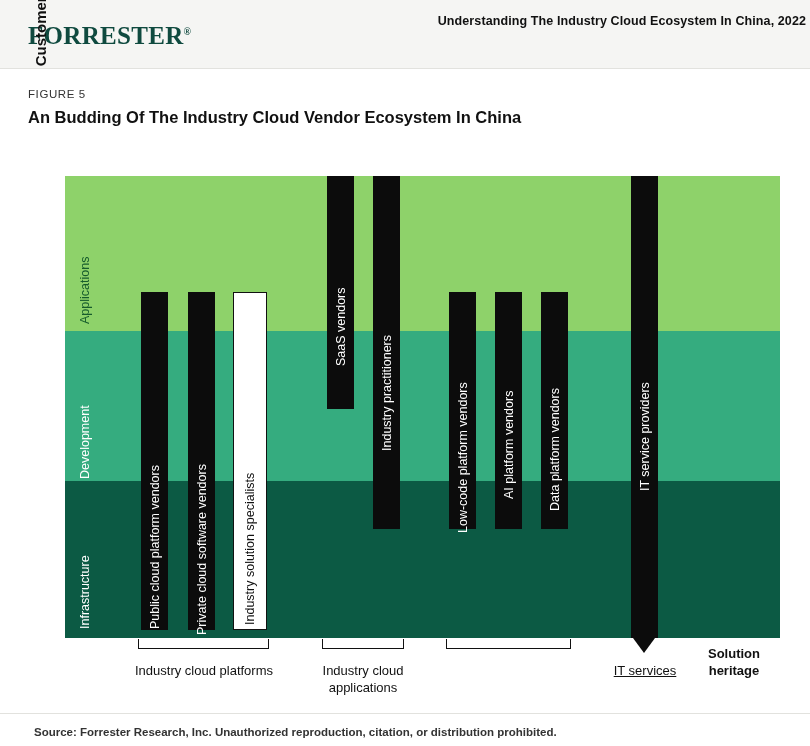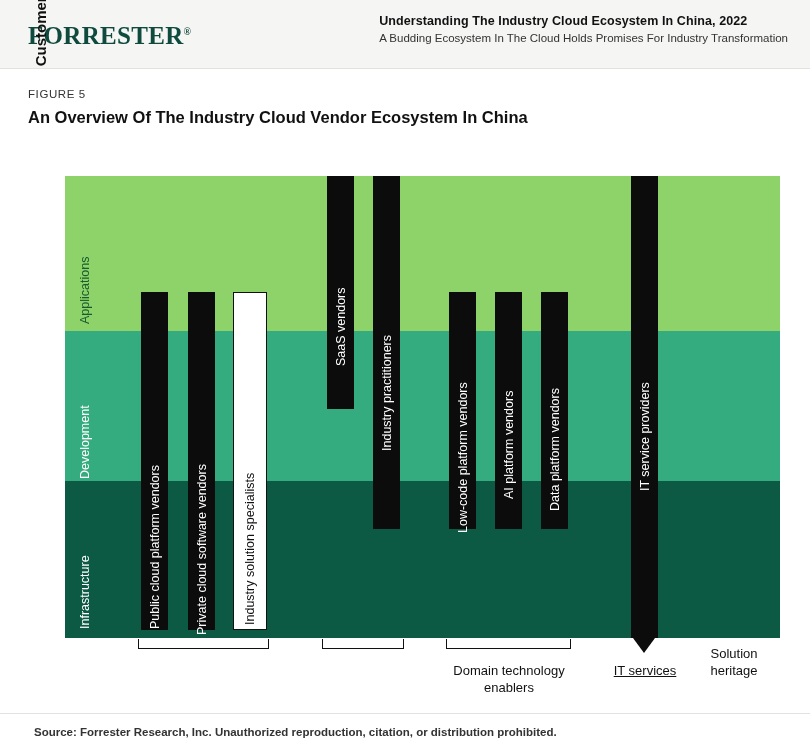--- a/index.html
+++ b/index.html
@@ -32,23 +32,23 @@
     font-weight: bold;
     letter-spacing: 0.3px;
     color: #0f4a3f;
   }
   .logo sup {
     font-size: 10px;
     vertical-align: super;
   }
   .header-titles {
     position: absolute;
-    right: 22px;
+    right: 4px;
     top: 14px;
-    text-align: left;
+    text-align: right;
   }
   .header-title {
     font-size: 12.5px;
     font-weight: bold;
     color: #111;
     letter-spacing: 0.1px;
   }
   .header-subtitle {
     font-size: 11.5px;
     color: #333;
@@ -165,21 +165,21 @@
     box-sizing: border-box;
   }
   .group-label {
     position: absolute;
     font-size: 13px;
     color: #111;
     text-align: center;
     line-height: 17px;
   }
   .group-label.bold {
-    font-weight: normal;
+    font-weight: bold;
   }
 
   
   .source {
     position: absolute;
     left: 34px;
     top: 726px;
     font-size: 11.5px;
     color: #333;
     font-weight: bold;
@@ -195,26 +195,25 @@
 </style>
 </head>
 <body>
 
 <div class="header">
   <div class="logo">
     <span>FORRESTER</span><sup>®</sup>
   </div>
   <div class="header-titles">
     <div class="header-title">Understanding The Industry Cloud Ecosystem In China, 2022</div>
-    <div class="header-subtitle">A Budding Ecosystem In The Cloud Holds Promises For Industry Transformation</div>
   </div>
 </div>
 
 <div class="figure-label">FIGURE 5</div>
-<div class="figure-title">An Overview Of The Industry Cloud Vendor Ecosystem In China</div>
+<div class="figure-title">An Budding Of The Industry Cloud Vendor Ecosystem In China</div>
 
 <div class="chart">
 
   <div class="y-axis-title">Customer technology stack</div>
 
   <div class="band band-applications" style="top:176px; height:155px;">
     <div class="band-label" style="top:128px; left:10px;">Applications</div>
   </div>
   <div class="band band-development" style="top:331px; height:150px;">
     <div class="band-label" style="top:128px; left:10px;">Development</div>
@@ -254,25 +253,26 @@
   <div class="bar" style="left:541px; top:292px; width:27px; height:237px;">
     <div class="bar-label" style="top:192px; left:0px;">Data platform vendors</div>
   </div>
 
   <div class="bar" style="left:631px; top:176px; width:27px; height:462px;">
     <div class="bar-label" style="top:288px; left:0px;">IT service providers</div>
   </div>
   <div class="arrow-head" style="left:633px; top:638px;"></div>
 
   <div class="bracket" style="left:138px; top:639px; width:131px;"></div>
+  <div class="group-label" style="left:115px; top:662px; width:178px;">Industry cloud platforms</div>
 
   <div class="bracket" style="left:322px; top:639px; width:82px;"></div>
+  <div class="group-label" style="left:296px; top:662px; width:134px;">Industry cloud applications</div>
 
   <div class="bracket" style="left:446px; top:639px; width:125px;"></div>
-  <div class="group-label" style="left:428px; top:662px; width:162px;">Domain technology enablers</div>
 
   <div class="group-label" style="left:594px; top:662px; width:102px;text-decoration:underline;">IT services</div>
 
   <div class="group-label bold" style="left:692px; top:645px; width:84px;">Solution heritage</div>
 </div>
 
 <div class="footer-rule"></div>
 <div class="source">Source: Forrester Research, Inc. Unauthorized reproduction, citation, or distribution prohibited.</div>
 
 </body></html>

